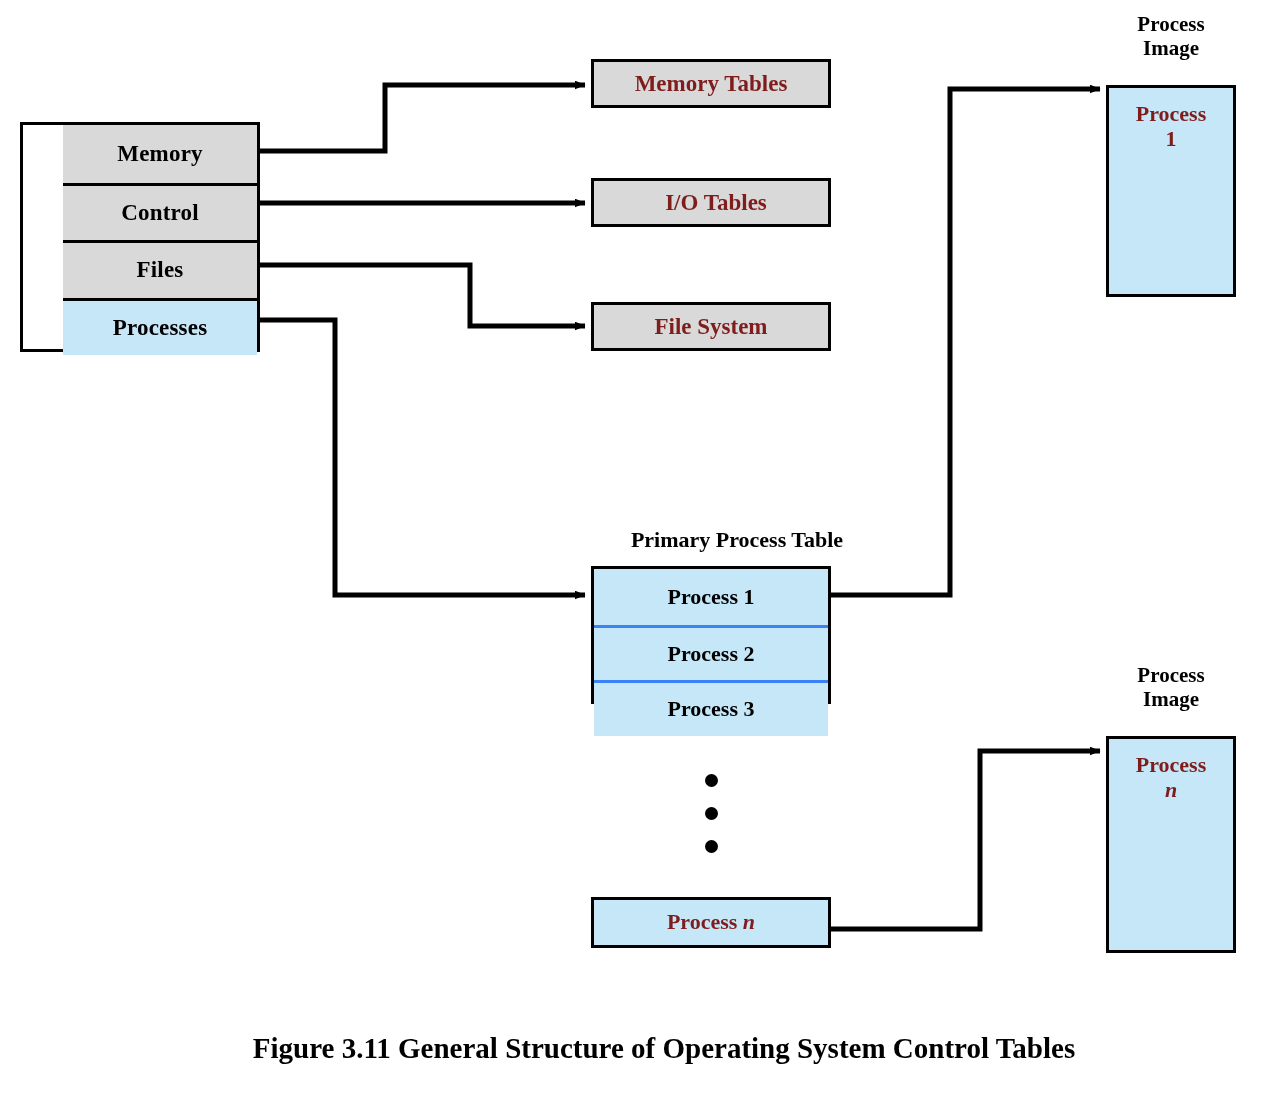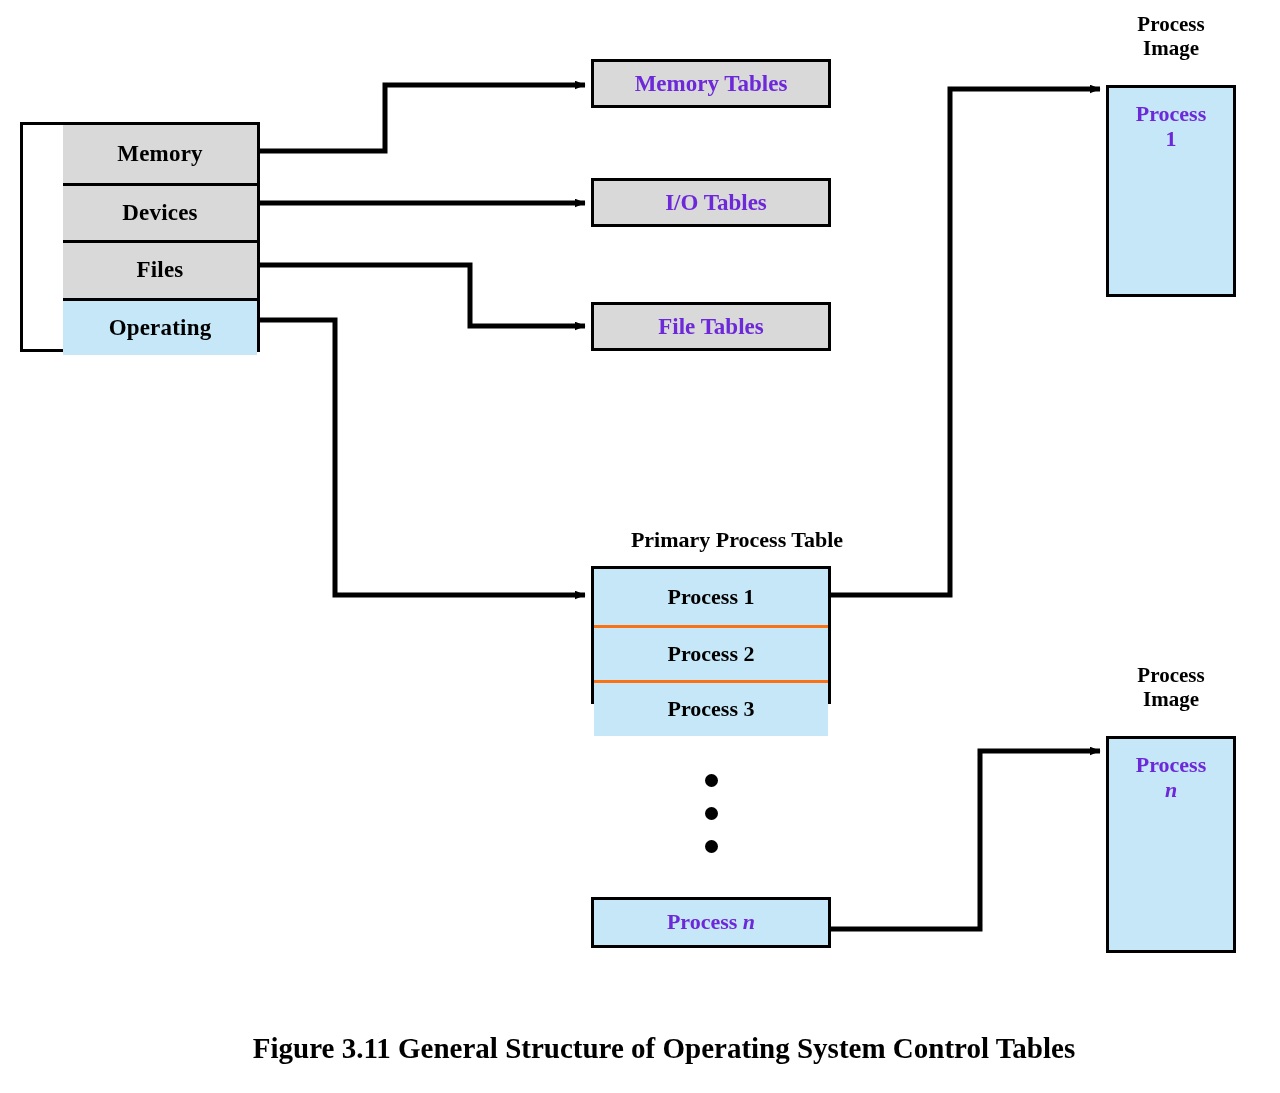--- a/index.html
+++ b/index.html
@@ -27,21 +27,21 @@
   }
   .node {
     position: absolute;
     box-sizing: border-box;
     border: 3px solid #000000;
     display: flex;
     align-items: center;
     justify-content: center;
     text-align: center;
     font-weight: bold;
-    color: #6d28d9;
+    color: #7f1d1d;
     line-height: 1.12;
   }
   .fill-gray { background: #d9d9d9; }
   .fill-blue { background: #c5e7f7; }
 
   
   #resource-stack {
     position: absolute;
     left: 20px;
     top: 122px;
@@ -89,21 +89,21 @@
     box-sizing: border-box;
     width: 100%;
     height: 55.6px;
     display: flex;
     align-items: center;
     justify-content: center;
     font-size: 22px;
     font-weight: bold;
     background: #c5e7f7;
   }
-  .pp-row + .pp-row { border-top: 3px solid #f97316; }
+  .pp-row + .pp-row { border-top: 3px solid #3b82f6; }
 
   #process-n-row {
     left: 591px;
     top: 897px;
     width: 240px;
     height: 51px;
     font-size: 22px;
   }
 
   
@@ -200,40 +200,40 @@
     <path d="M831,595 L950,595 L950,89 L1100,89" fill="none" stroke="#000000" stroke-width="5" marker-end="url(#arrowhead)"></path>
 
     <path d="M831,929 L980,929 L980,751 L1100,751" fill="none" stroke="#000000" stroke-width="5" marker-end="url(#arrowhead)"></path>
   </svg>
 
   <div id="resource-stack">
     <div class="stack-row fill-gray">
       <span>Memory</span>
     </div>
     <div class="stack-row fill-gray">
-      <span>Devices</span>
+      <span>Control</span>
     </div>
     <div class="stack-row fill-gray">
       <span>Files</span>
     </div>
     <div class="stack-row fill-blue">
-      <span>Operating</span>
+      <span>Processes</span>
     </div>
   </div>
 
   <div class="node table-box fill-gray" id="memory-tables-box">
     <span>Memory Tables</span>
   </div>
 
   <div class="node table-box fill-gray" id="io-tables-box">
     <span>I/O Tables</span>
   </div>
 
   <div class="node table-box fill-gray" id="file-tables-box">
-    <span>File Tables</span>
+    <span>File System</span>
   </div>
 
   <div class="caption-label" id="primary-process-table-label">Primary Process Table</div>
 
   <div id="primary-process-table">
     <div class="pp-row">
       <span>Process 1</span>
     </div>
     <div class="pp-row">
       <span>Process 2</span>

